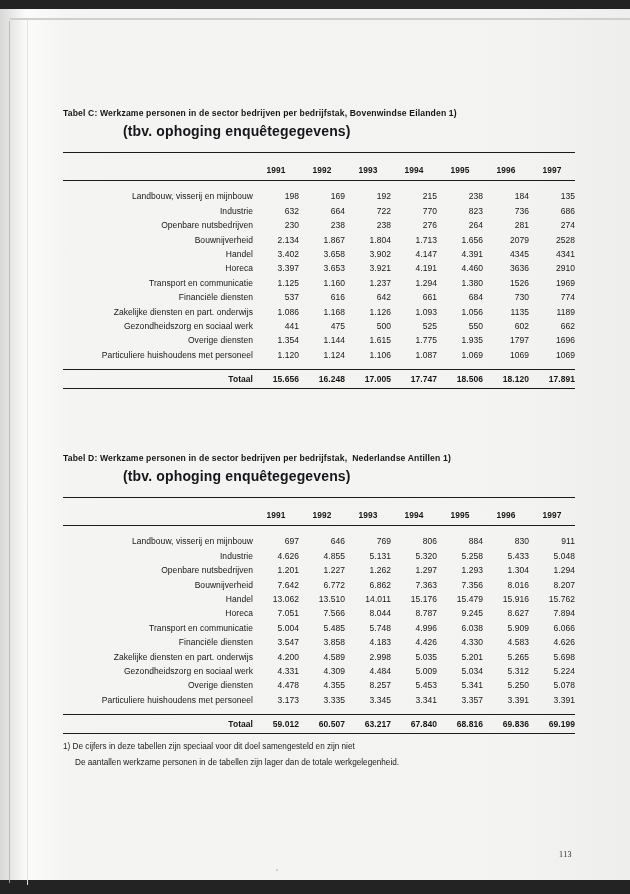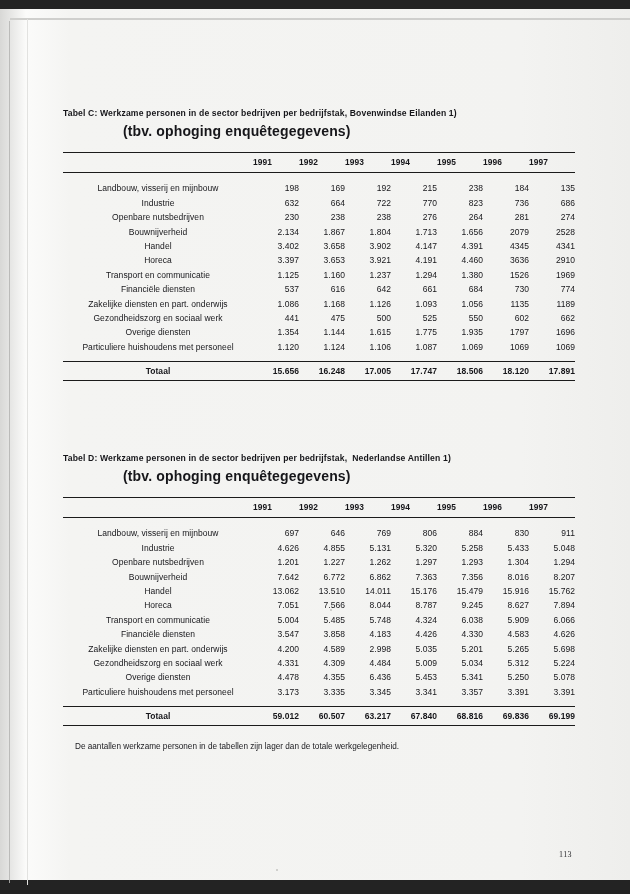--- a/index.html
+++ b/index.html
@@ -92,35 +92,35 @@
   }
   table.data th, table.data td {
     padding: 0;
     font-weight: normal;
     line-height: 14.4px;
     height: 14.4px;
   }
 
   thead th.yr {
     font-weight: bold;
-    text-align: left;
+    text-align: center;
     font-size: 8.4px;
     letter-spacing: .1px;
     padding-bottom: 3px;
-    padding-top: 2px;
+    padding-top: 10px;
   }
   thead th.lbl { text-align: left; }
 
   .head-row th { border-top: 1.6px solid #1b1b1b; border-bottom: 1.6px solid #1b1b1b; }
 
   tbody tr.spacer td { height: 8px; line-height: 8px; }
   tbody tr.spacer-sm td { height: 7px; line-height: 7px; }
 
   td.lbl {
-    text-align: center;
+    text-align: right;
     white-space: nowrap;
     letter-spacing: .05px;
     margin-left: 21px;
   }
   td.num {
     text-align: right;
     font-variant-numeric: tabular-nums;
     letter-spacing: .05px;
   }
 
@@ -445,21 +445,21 @@
             <td class="num">8.787</td>
             <td class="num">9.245</td>
             <td class="num">8.627</td>
             <td class="num">7.894</td>
           </tr>
           <tr>
             <td class="lbl">Transport en communicatie</td>
             <td class="num">5.004</td>
             <td class="num">5.485</td>
             <td class="num">5.748</td>
-            <td class="num">4.324</td>
+            <td class="num">4.996</td>
             <td class="num">6.038</td>
             <td class="num">5.909</td>
             <td class="num">6.066</td>
           </tr>
           <tr>
             <td class="lbl">Financiële diensten</td>
             <td class="num">3.547</td>
             <td class="num">3.858</td>
             <td class="num">4.183</td>
             <td class="num">4.426</td>
@@ -484,21 +484,21 @@
             <td class="num">4.484</td>
             <td class="num">5.009</td>
             <td class="num">5.034</td>
             <td class="num">5.312</td>
             <td class="num">5.224</td>
           </tr>
           <tr>
             <td class="lbl">Overige diensten</td>
             <td class="num">4.478</td>
             <td class="num">4.355</td>
-            <td class="num">6.436</td>
+            <td class="num">8.257</td>
             <td class="num">5.453</td>
             <td class="num">5.341</td>
             <td class="num">5.250</td>
             <td class="num">5.078</td>
           </tr>
           <tr>
             <td class="lbl">Particuliere huishoudens met personeel</td>
             <td class="num">3.173</td>
             <td class="num">3.335</td>
             <td class="num">3.345</td>
@@ -520,19 +520,20 @@
             <td class="num">67.840</td>
             <td class="num">68.816</td>
             <td class="num">69.836</td>
             <td class="num">69.199</td>
           </tr>
         </tbody>
       </table>
     </div>
 
     <div class="footnote">
+      <div class="fn-line">1) De cijfers in deze tabellen zijn speciaal voor dit doel samengesteld en zijn niet</div>
       <div class="fn-line fn-indent">De aantallen werkzame personen in de tabellen zijn lager dan de totale werkgelegenheid.</div>
     </div>
 
     <div class="page-number">113</div>
 
   </div>
 </div>
 
 </body></html>

